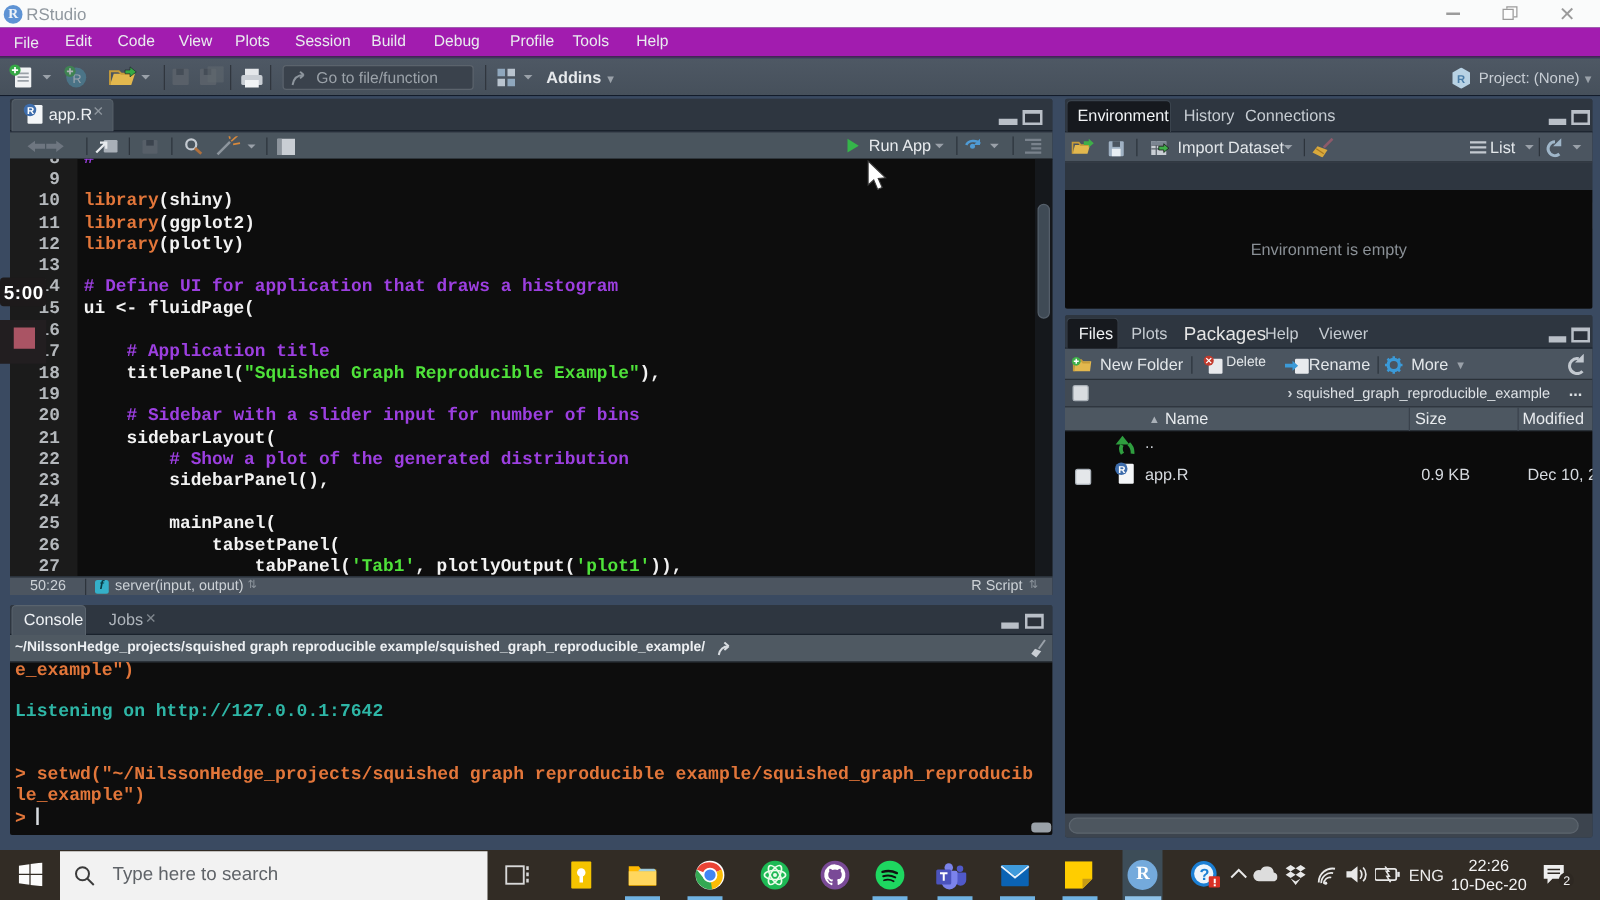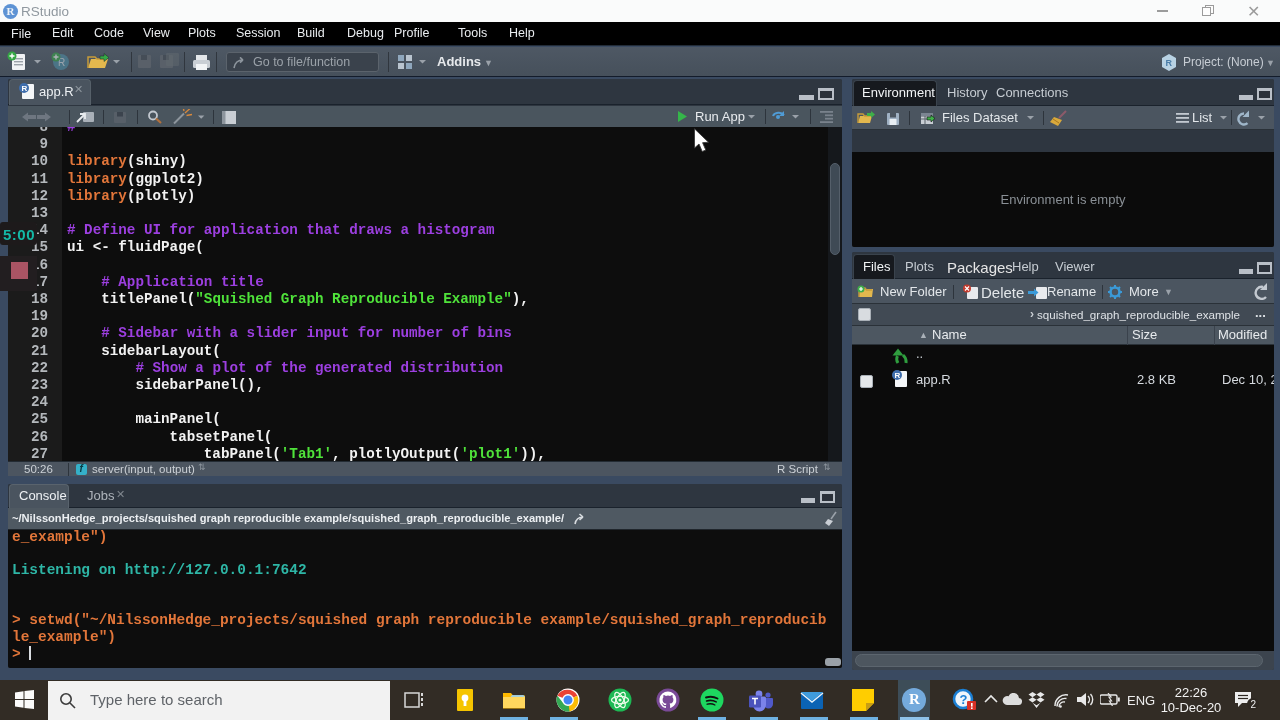--- a/index.html
+++ b/index.html
@@ -20,30 +20,30 @@
     <div class="abs" style="left:3px;top:4px;width:15px;height:15px;border-radius:50%;background:#5e93d4;"></div>
     <div class="abs" style="left:6.5px;top:5px;color:#eef3f8;font-size:11px;font-weight:bold;font-family:'Liberation Serif',serif;">R</div>
     <div class="abs" style="left:21px;top:4px;color:#90989f;font-size:13.5px;">RStudio</div>
 
     <div class="abs" style="left:1157px;top:10px;width:11px;height:1.5px;background:#9b9b9b;"></div>
     <div class="abs" style="left:1205px;top:5px;width:9px;height:9px;border:1.2px solid #9b9b9b;background:#fdfdfd;"></div>
     <div class="abs" style="left:1202px;top:7px;width:9px;height:9px;border:1.2px solid #9b9b9b;background:#fdfdfd;"></div>
     <div class="abs" style="left:1247px;top:2px;color:#9b9b9b;font-size:16px;">✕</div>
   </div>
 
-  <div class="abs" id="menubar" style="left:0;top:22px;width:1280px;height:24px;background:#000000;border-bottom:1px solid #222c38;color:#e9ecef;font-size:12.5px;">
+  <div class="abs" id="menubar" style="left:0;top:22px;width:1280px;height:24px;background:#a21caf;border-bottom:1px solid #222c38;color:#e9ecef;font-size:12.5px;">
     <span class="abs" style="left:11px;top:5px;">File</span>
     <span class="abs" style="left:52px;top:4px;">Edit</span>
     <span class="abs" style="left:94px;top:4px;">Code</span>
     <span class="abs" style="left:143px;top:4px;">View</span>
     <span class="abs" style="left:188px;top:4px;">Plots</span>
     <span class="abs" style="left:236px;top:4px;">Session</span>
     <span class="abs" style="left:297px;top:4px;">Build</span>
     <span class="abs" style="left:347px;top:4px;">Debug</span>
-    <span class="abs" style="left:394px;top:4px;">Profile</span>
+    <span class="abs" style="left:408px;top:4px;">Profile</span>
     <span class="abs" style="left:458px;top:4px;">Tools</span>
     <span class="abs" style="left:509px;top:4px;">Help</span>
   </div>
 
   <div class="abs" id="maintoolbar" style="left:0;top:47px;width:1280px;height:30px;background:linear-gradient(#4e5864,#46505b);border-bottom:1px solid #131c2b;">
     <svg class="abs" style="left:0;top:4px;" width="500" height="22" viewBox="0 0 500 22">
 
       <rect x="12" y="3" width="13" height="16" rx="1" fill="#f0f2f4"></rect>
       <rect x="14" y="7" width="9" height="1.4" fill="#9aa1a8"></rect>
         <rect x="14" y="10" width="9" height="1.4" fill="#9aa1a8"></rect>
@@ -288,21 +288,21 @@
           <line x1="68" y1="3" x2="68" y2="14" stroke="#5a626b" stroke-width="1"></line>
           <rect x="64" y="3" width="12" height="3" fill="#7b8591"></rect>
           <path d="M70 7 h4 v-2 l4 3.5 l-4 3.5 v-2 h-4 z" fill="#3fae49" stroke="#0d0d0d" stroke-width="0.6"></path>
         </g>
         <path d="M170 6 l3.5 3.5 L177 6 z" fill="#9aa1a9"></path>
         <rect x="186" y="1" width="1" height="14" fill="#2d343c"></rect>
         <line x1="209" y1="1" x2="202" y2="8" stroke="#8d5a6a" stroke-width="2"></line>
         <path d="M197 7 L205 10 L201 16 L193 12 Z" fill="#d9a93c"></path>
         <path d="M196 9 l6 4" stroke="#a87820" stroke-width="1"></path>
       </svg>
-      <div class="abs" style="left:90px;top:4px;color:#e3e7ea;font-size:13px;">Files Dataset</div>
+      <div class="abs" style="left:90px;top:4px;color:#e3e7ea;font-size:13px;">Import Dataset</div>
 
       <svg class="abs" style="left:322px;top:4px;" width="100" height="16" viewBox="0 0 100 16">
         <g fill="#c3c9d0">
             <rect x="2" y="3" width="13" height="1.8"></rect>
             <rect x="2" y="7" width="13" height="1.8"></rect>
             <rect x="2" y="11" width="13" height="1.8"></rect>
           </g>
         <path d="M46 6 l3.5 3.5 L53 6 z" fill="#9aa1a9"></path>
         <rect x="57" y="0" width="1" height="15" fill="#2d343c"></rect>
         <path d="M70 3.5 a5.5 5.5 0 1 0 3.5 9.7" stroke="#9fb6c9" stroke-width="2.4" fill="none"></path>
@@ -366,21 +366,21 @@
             <line x1="0" y1="7" x2="3" y2="7"></line>
               <line x1="11" y1="7" x2="14" y2="7"></line>
             <line x1="2" y1="2" x2="4" y2="4"></line>
               <line x1="10" y1="10" x2="12" y2="12"></line>
             <line x1="2" y1="12" x2="4" y2="10"></line>
               <line x1="10" y1="4" x2="12" y2="2"></line>
           </g>
         </g>
       </svg>
       <div class="abs" style="left:28px;top:5px;color:#e3e7ea;font-size:13px;">New Folder</div>
-      <div class="abs" style="left:129px;top:5px;color:#e3e7ea;font-size:15px;">Delete</div>
+      <div class="abs" style="left:129px;top:5px;color:#e3e7ea;font-size:11px;">Delete</div>
       <div class="abs" style="left:195px;top:5px;color:#e3e7ea;font-size:13px;">Rename</div>
       <div class="abs" style="left:277px;top:5px;color:#e3e7ea;font-size:13px;">More</div>
       <div class="abs" style="left:312px;top:8px;color:#9aa1a9;font-size:9px;">▼</div>
       <svg class="abs" style="left:398px;top:4px;" width="18" height="17" viewBox="0 0 18 17">
         <path d="M13 4 a6 6 0 1 0 3 10" stroke="#c3c9d0" stroke-width="2.4" fill="none"></path>
         <path d="M17 0 v7 h-7 z" fill="#c3c9d0"></path>
       </svg>
     </div>
 
     <div class="abs" style="left:0;top:52px;width:422px;height:22px;background:#414a54;border-bottom:1px solid #2a3138;">
@@ -404,31 +404,31 @@
       <svg class="abs" style="left:40px;top:3px;" width="16" height="16" viewBox="0 0 16 16">
         <path d="M6 15 a7 7 0 0 1 -0.5 -7 M14 15 a9.5 9.5 0 0 0 -3 -8" stroke="#2f9e3f" stroke-width="3" fill="none"></path>
         <path d="M0.5 7.5 L6 0.5 L11.5 7.5 Z" fill="#2f9e3f"></path>
       </svg>
       <div class="abs" style="left:64px;top:1px;color:#c9ced3;font-size:13px;">..</div>
       <div class="abs" style="left:8px;top:30px;width:13px;height:13px;background:#e4e7ea;border-radius:2px;border:1px solid #a9b0b7;"></div>
       <div class="abs" style="left:43px;top:26px;width:12px;height:16px;background:#f4f6f8;border-radius:1px;"></div>
       <div class="abs" style="left:40px;top:25px;width:10px;height:10px;border-radius:50%;background:#3e6dac;"></div>
       <div class="abs" style="left:42.5px;top:25.5px;color:#fff;font-size:8px;font-weight:bold;">R</div>
       <div class="abs" style="left:64px;top:27px;color:#d6dadf;font-size:13px;">app.R</div>
-      <div class="abs" style="left:285px;top:27px;color:#d6dadf;font-size:13px;">2.8 KB</div>
+      <div class="abs" style="left:285px;top:27px;color:#d6dadf;font-size:13px;">0.9 KB</div>
       <div class="abs" style="left:370px;top:27px;color:#d6dadf;font-size:13px;white-space:nowrap;">Dec 10, 2</div>
     </div>
 
     <div class="abs" style="left:0;top:399px;width:422px;height:19px;background:#3c444e;">
       <div class="abs" style="left:3px;top:3px;width:408px;height:13px;background:#4d565f;border:1px solid #5c656e;border-radius:7px;"></div>
     </div>
   </div>
 
   <div class="abs" style="left:0;top:222px;width:37px;height:23px;background:#1d1a1b;border-radius:3px;"></div>
-  <div class="abs" style="left:3px;top:226px;color:#14b8a6;font-size:15px;font-weight:bold;font-family:'Liberation Sans',sans-serif;letter-spacing:0.5px;">5:00</div>
+  <div class="abs" style="left:3px;top:226px;color:#ffffff;font-size:15px;font-weight:bold;font-family:'Liberation Sans',sans-serif;letter-spacing:0.5px;">5:00</div>
   <div class="abs" style="left:0;top:256px;width:37px;height:35px;background:#221e20;"></div>
   <div class="abs" style="left:11px;top:262px;width:17px;height:17px;background:#aa5464;"></div>
 
   <div class="abs" id="taskbar" style="left:0;top:680px;width:1280px;height:40px;background:#322c25;">
 
     <svg class="abs" style="left:15px;top:10px;" width="19" height="19" viewBox="0 0 19 19">
       <path d="M0 2.5 L8.5 1.3 V9 H0 Z M9.5 1.1 L19 0 V9 H9.5 Z M0 10 H8.5 V17.7 L0 16.5 Z M9.5 10 H19 V19 L9.5 17.9 Z" fill="#fbfbfb"></path>
     </svg>
 
     <div class="abs" style="left:48px;top:1px;width:342px;height:39px;background:#f2f2f2;">

